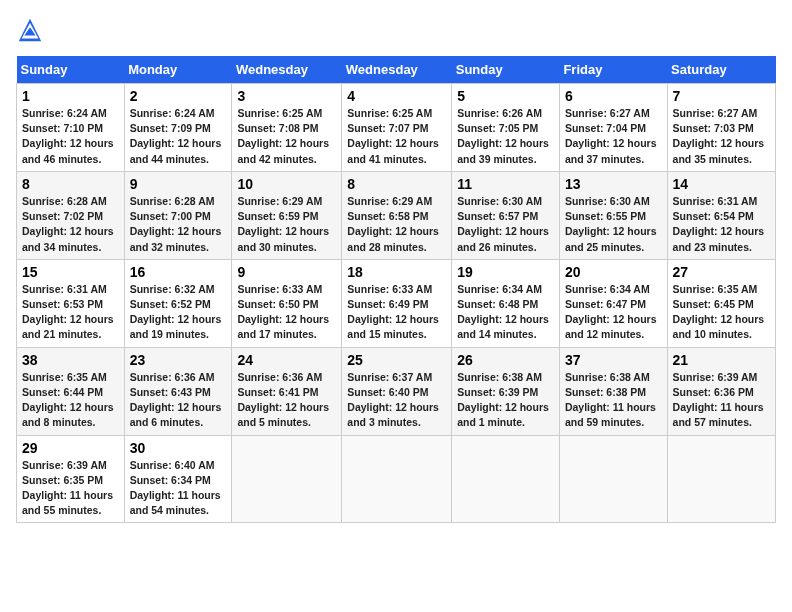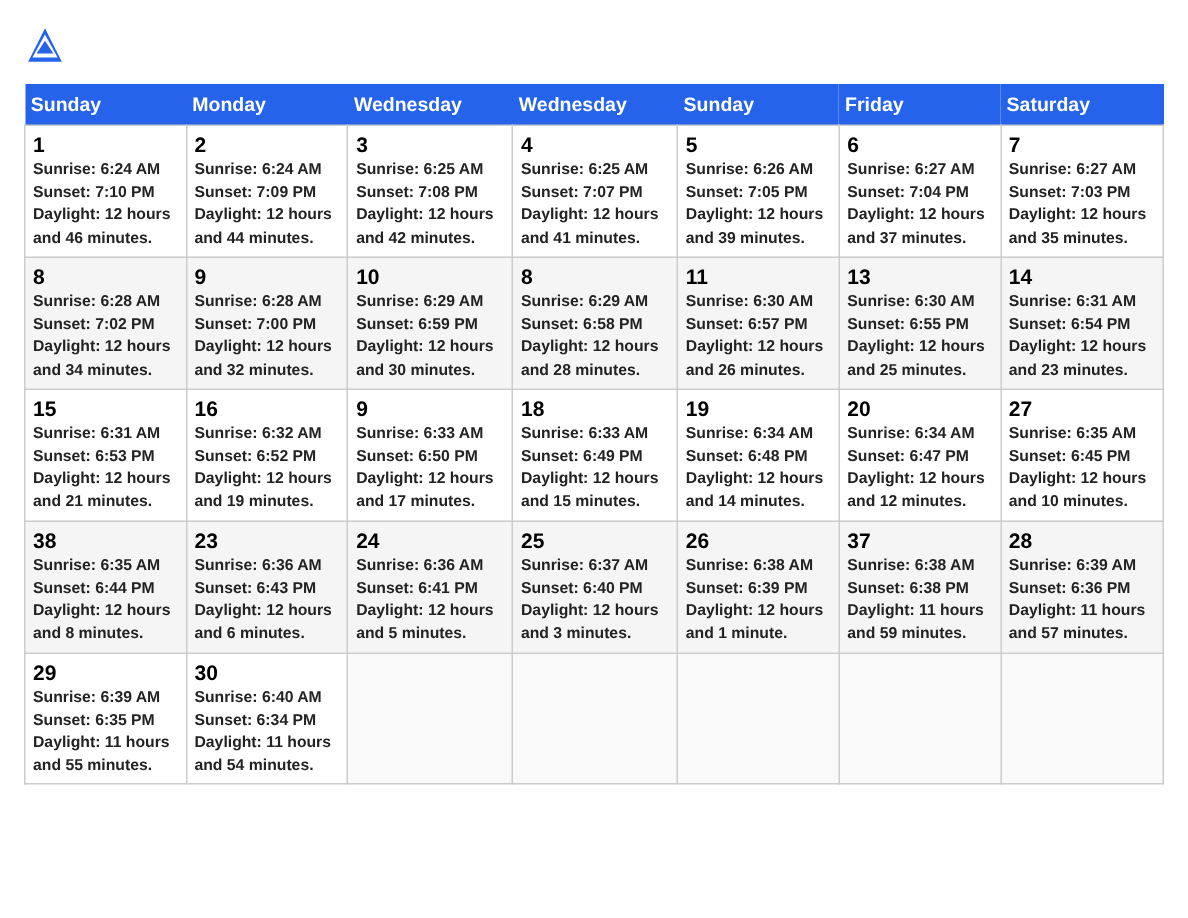--- a/index.html
+++ b/index.html
@@ -226,21 +226,21 @@
         </td>
         <td>
           <div class="cell-day">26</div>
           <div class="cell-info">Sunrise: 6:38 AM<br>Sunset: 6:39 PM<br>Daylight: 12 hours and 1 minute.</div>
         </td>
         <td>
           <div class="cell-day">37</div>
           <div class="cell-info">Sunrise: 6:38 AM<br>Sunset: 6:38 PM<br>Daylight: 11 hours and 59 minutes.</div>
         </td>
         <td>
-          <div class="cell-day">28</div>
+          <div class="cell-day">21</div>
           <div class="cell-info">Sunrise: 6:39 AM<br>Sunset: 6:36 PM<br>Daylight: 11 hours and 57 minutes.</div>
         </td>
       </tr>
       <tr>
         <td>
           <div class="cell-day">29</div>
           <div class="cell-info">Sunrise: 6:39 AM<br>Sunset: 6:35 PM<br>Daylight: 11 hours and 55 minutes.</div>
         </td>
         <td>
           <div class="cell-day">30</div>

